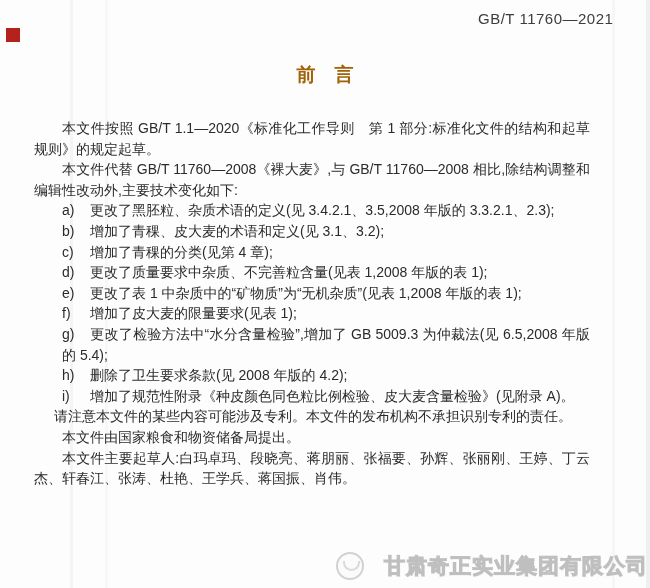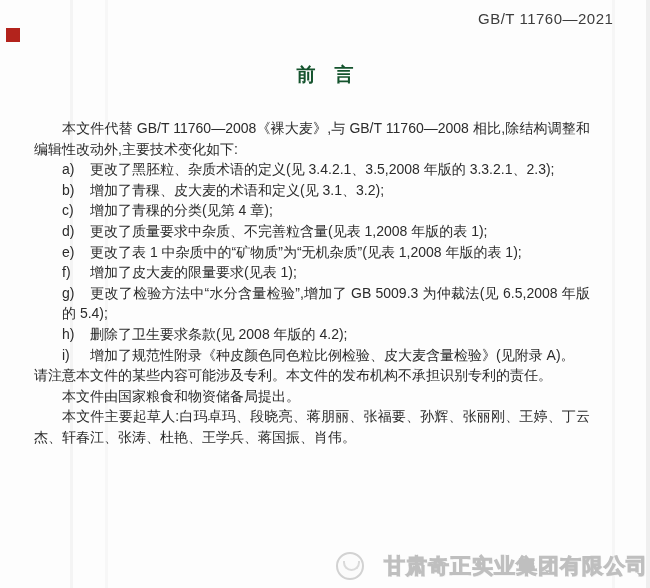--- a/index.html
+++ b/index.html
@@ -50,35 +50,35 @@
   }
   .foreword-title {
     position: absolute;
     top: 62px;
     left: 0;
     width: 100%;
     margin: 0;
     text-align: center;
     font-size: 19px;
     font-weight: bold;
-    color: #14532d;
+    color: #a16207;
   }
   .doc-body {
     position: absolute;
     top: 118px;
     left: 34px;
     width: 556px;
     font-size: 14px;
     line-height: 20.6px;
     text-align: justify;
     color: #2b2b2b;
   }
   .para { margin: 0; }
   .para.indent { text-indent: 2em; }
-  .para.flush { text-indent: 0; }
+  .para.flush { text-indent: 0; margin-left: 20px; }
   .para.list {
     padding-left: 2em;
     text-indent: 0;
   }
   .para.list .marker {
     display: inline-block;
     width: 28px;
   }
   .watermark {
     position: absolute;
@@ -128,20 +128,21 @@
   <div class="scan-streak streak-3"></div>
   <div class="scan-streak streak-4"></div>
 
   <span class="red-marker"></span>
 
   <div class="doc-code">GB/T 11760—2021</div>
 
   <h1 class="foreword-title">前　言</h1>
 
   <div class="doc-body" id="doc-body">
+      <div class="para indent">本文件按照 GB/T 1.1—2020《标准化工作导则　第 1 部分:标准化文件的结构和起草规则》的规定起草。</div>
       <div class="para indent">本文件代替 GB/T 11760—2008《裸大麦》,与 GB/T 11760—2008 相比,除结构调整和编辑性改动外,主要技术变化如下:</div>
       <div class="para list"><span class="marker">a)</span><span>更改了黑胚粒、杂质术语的定义(见 3.4.2.1、3.5,2008 年版的 3.3.2.1、2.3);</span></div>
       <div class="para list"><span class="marker">b)</span><span>增加了青稞、皮大麦的术语和定义(见 3.1、3.2);</span></div>
       <div class="para list"><span class="marker">c)</span><span>增加了青稞的分类(见第 4 章);</span></div>
       <div class="para list"><span class="marker">d)</span><span>更改了质量要求中杂质、不完善粒含量(见表 1,2008 年版的表 1);</span></div>
       <div class="para list"><span class="marker">e)</span><span>更改了表 1 中杂质中的“矿物质”为“无机杂质”(见表 1,2008 年版的表 1);</span></div>
       <div class="para list"><span class="marker">f)</span><span>增加了皮大麦的限量要求(见表 1);</span></div>
       <div class="para list"><span class="marker">g)</span><span>更改了检验方法中“水分含量检验”,增加了 GB 5009.3 为仲裁法(见 6.5,2008 年版的 5.4);</span></div>
       <div class="para list"><span class="marker">h)</span><span>删除了卫生要求条款(见 2008 年版的 4.2);</span></div>
       <div class="para list"><span class="marker">i)</span><span>增加了规范性附录《种皮颜色同色粒比例检验、皮大麦含量检验》(见附录 A)。</span></div>

